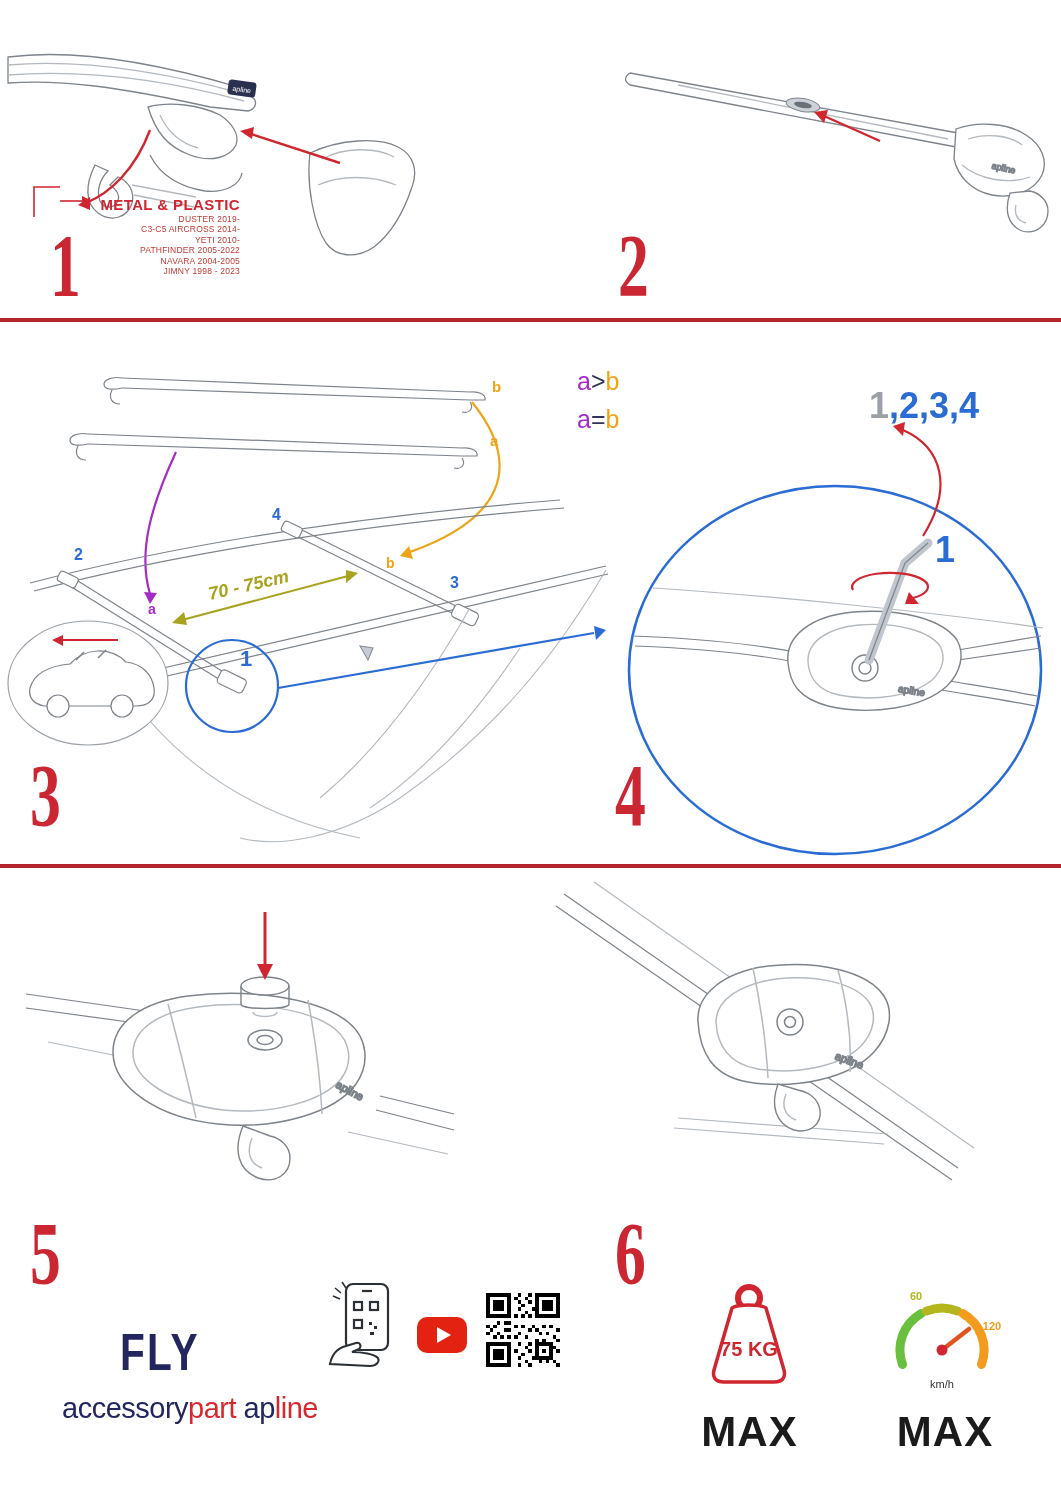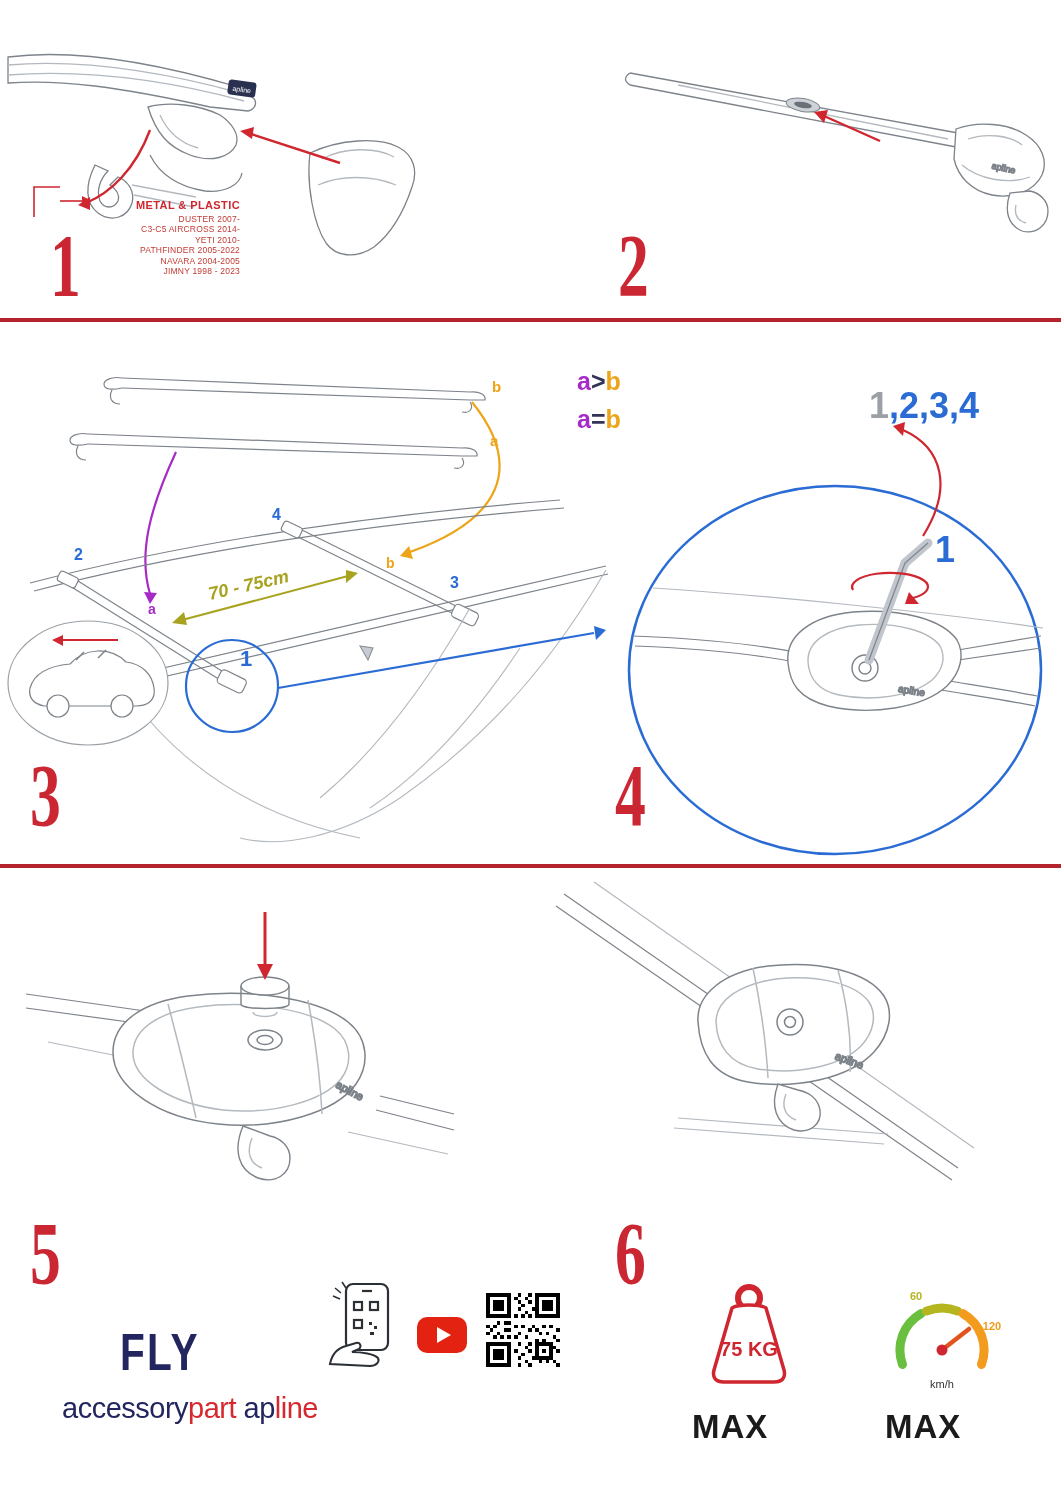--- a/index.html
+++ b/index.html
@@ -4,30 +4,30 @@
 <style>
   html,body{margin:0;padding:0;background:#fff}
   .page{position:relative;width:1061px;height:1500px;background:#ffffff;overflow:hidden;
         font-family:"Liberation Sans",sans-serif}
   svg{position:absolute;overflow:visible}
   svg text{font-family:"Liberation Sans",sans-serif}
   .stepnum{position:absolute;color:#cb2733;font-family:"Liberation Serif",serif;font-weight:bold;
            font-size:88px;line-height:1;transform:scaleX(.70);transform-origin:left top}
   .divider{position:absolute;left:0;width:1061px;height:4px;background:#b5242c}
   .models{position:absolute;text-align:right;color:#c23a35;font-size:8.5px;line-height:10.5px;letter-spacing:.2px}
-  .models .hdr{font-weight:bold;font-size:11px;margin-bottom:3px;color:#cf2630;letter-spacing:.4px}
-  .compare{position:absolute;font-size:25px;font-weight:bold;line-height:38px}
+  .models .hdr{font-weight:bold;font-size:15px;margin-bottom:3px;color:#cf2630;letter-spacing:.4px}
+  .compare{position:absolute;font-size:25px;font-weight:normal;line-height:38px}
   .compare .pa{color:#a62bc6}
   .compare .op{color:#33335a}
   .compare .ob{color:#eca418}
   .fly{position:absolute;color:#23255f;font-size:52px;font-weight:bold;letter-spacing:3px;
        transform:scaleX(.78);transform-origin:left top}
   .brand{position:absolute;font-size:29px;font-weight:normal;color:#23255f;letter-spacing:-.5px}
   .brand .red{color:#d7282f}
-  .maxlabel{position:absolute;font-size:33px;font-weight:bold;color:#1b1b1b;text-align:left;letter-spacing:1px}
+  .maxlabel{position:absolute;font-size:42px;font-weight:bold;color:#1b1b1b;text-align:center;letter-spacing:1px}
 </style>
 </head>
 <body>
 
 <div class="page">
 
   <svg style="left:0px;top:35px" width="460" height="285" viewBox="0 0 460 285">
     <g stroke="#7d838a" stroke-width="1.3" fill="none">
       <path d="M8,22 C70,14 150,26 238,52 L252,62 C258,66 256,74 248,76 L210,72 C120,52 60,44 8,48 Z" fill="#ffffff"></path>
       <path d="M8,30 C80,24 160,36 240,58" stroke="#b3b9bf"></path>
@@ -58,21 +58,21 @@
       <path d="M150,95 C135,135 110,158 86,168"></path>
       <polygon points="78,170 90,162 90,175" fill="#cf2630" stroke="none"></polygon>
       <polyline points="60,152 34,152 34,182" stroke-width="1.6"></polyline>
       <line x1="60" y1="166" x2="84" y2="166" stroke-width="1.6"></line>
       <polygon points="92,166 82,161 82,171" fill="#cf2630" stroke="none"></polygon>
     </g>
   </svg>
 
   <div class="models" style="left:50px;top:200px;width:190px">
     <div class="hdr">METAL &amp; PLASTIC</div>
-    <div>DUSTER 2007-</div>
+    <div>DUSTER 2019-</div>
     <div>C3-C5 AIRCROSS 2014-</div>
     <div>YETI 2010-</div>
     <div>PATHFINDER 2005-2022</div>
     <div>NAVARA 2004-2005</div>
     <div>JIMNY 1998 - 2023</div>
   </div>
 
   <div class="stepnum" style="left:50px;top:222px">1</div>
 
   <svg style="left:618px;top:55px" width="443" height="205" viewBox="0 0 443 205">

